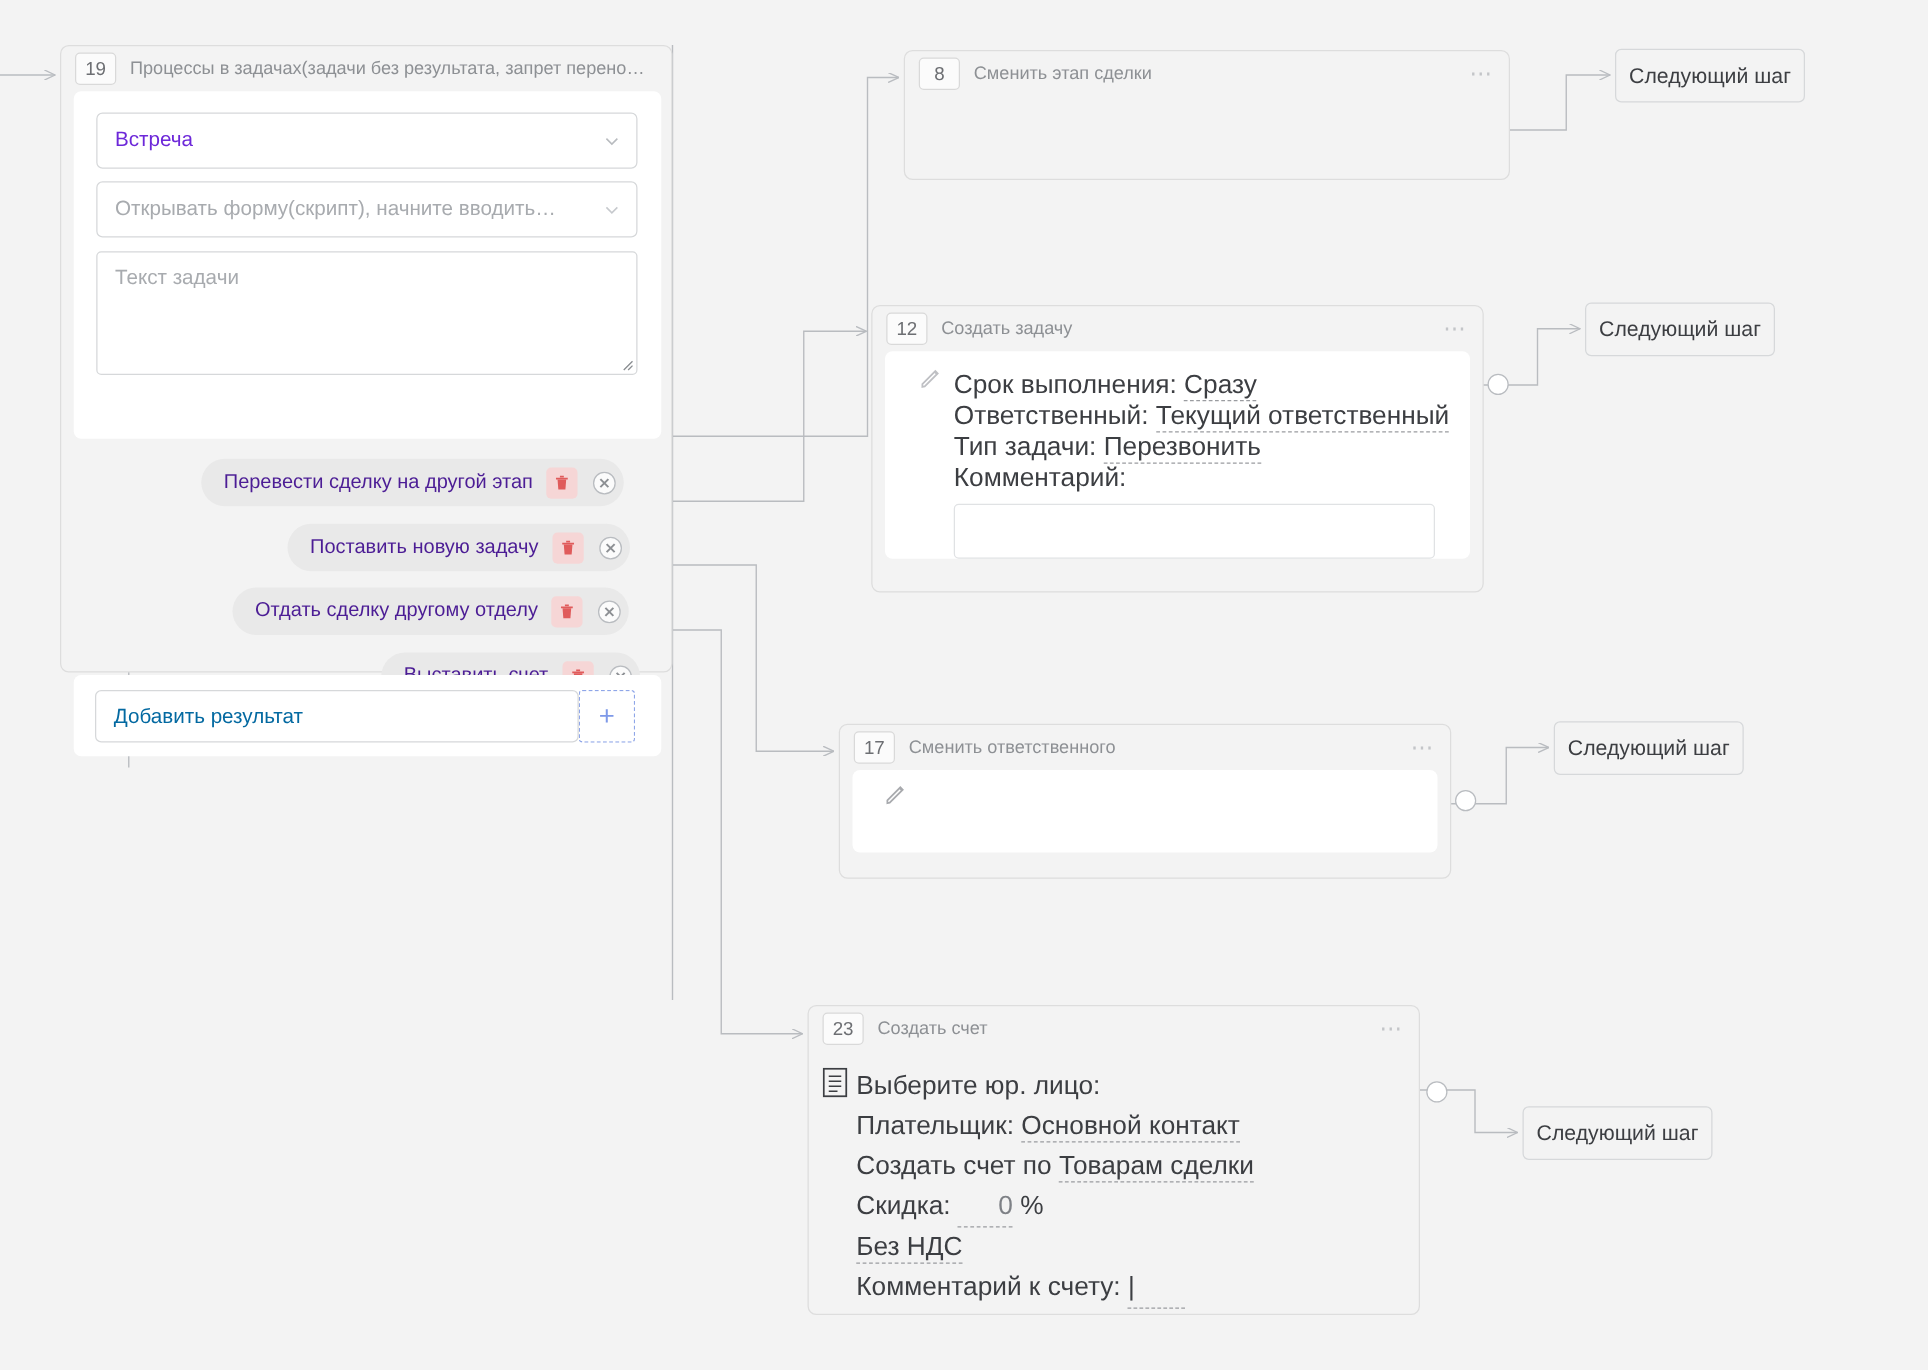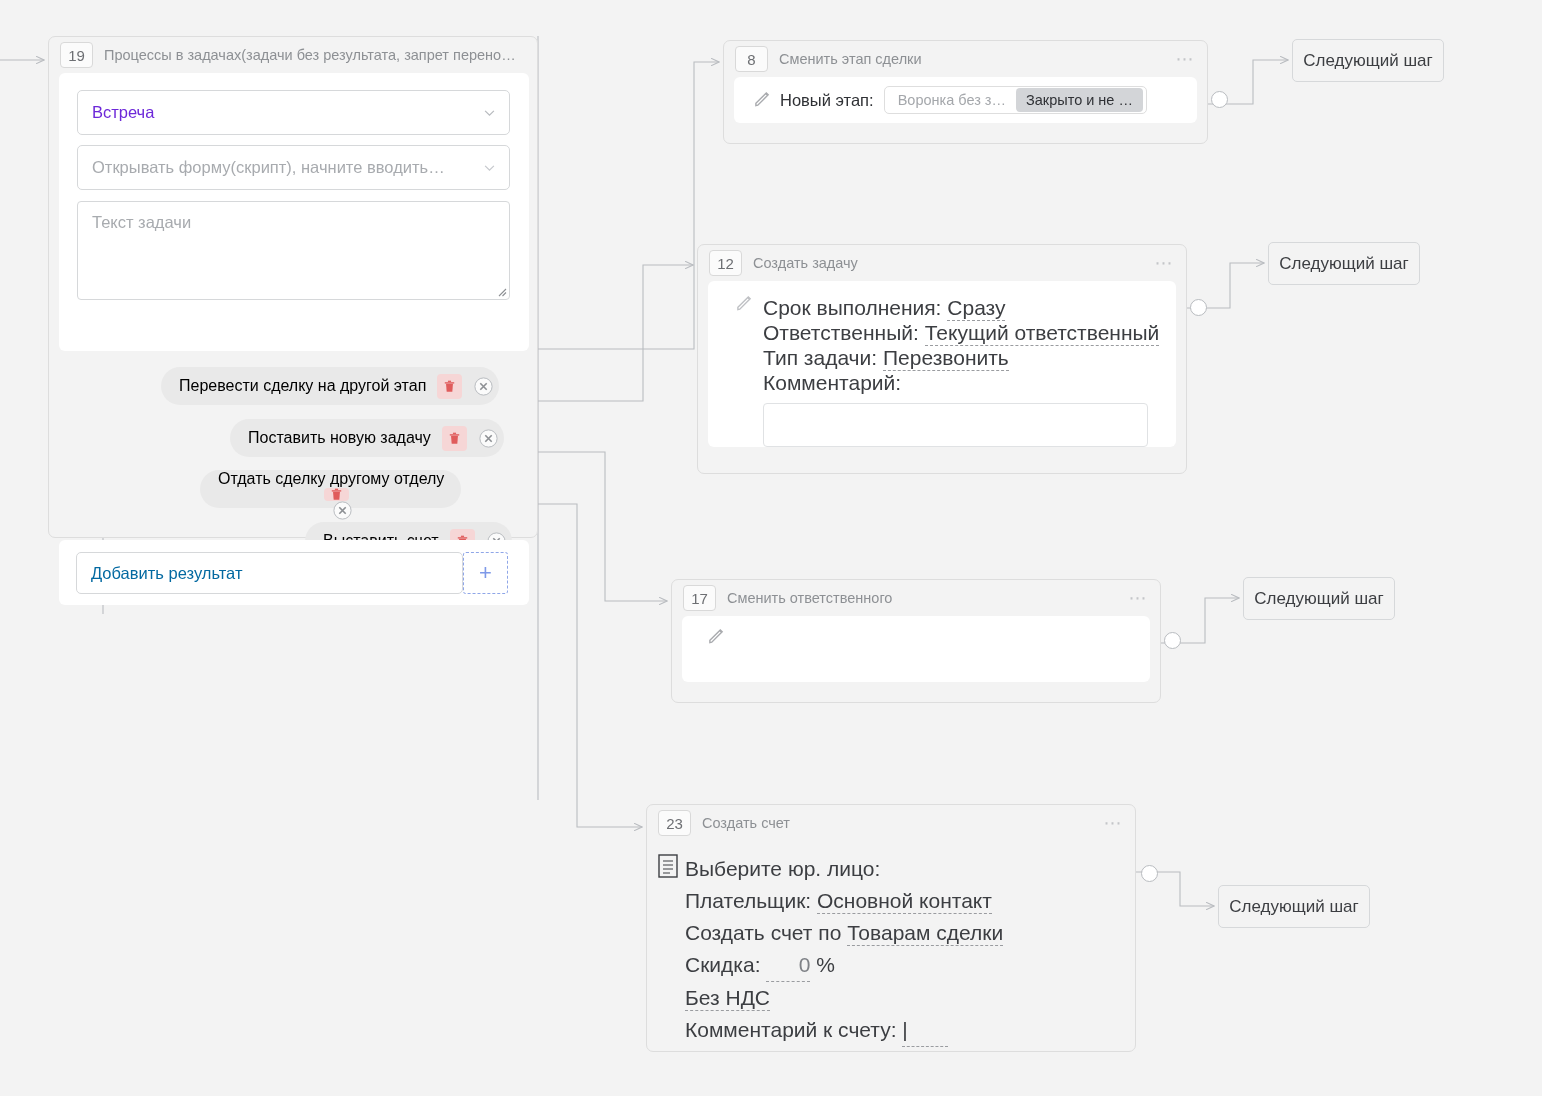--- a/index.html
+++ b/index.html
@@ -173,21 +173,21 @@
     background: #e9e9e9;
     border-radius: 19px;
     display: flex;
     align-items: center;
     padding: 0 6px 0 18px;
     box-sizing: border-box;
     white-space: nowrap;
   }
   .chip-label {
     font-size: 16px;
-    color: #000000;
+    color: #4c1d95;
     margin-right: 11px;
   }
   .chip-del {
     width: 25px;
     height: 25px;
     border-radius: 4px;
     background: #f6d6d6;
     display: flex;
     align-items: center;
     justify-content: center;
@@ -416,21 +416,21 @@
           <path d="M5,1.4 L9,1.4" stroke="#e05b5b" stroke-width="1.6" fill="none"></path>
           <path d="M2.6,4.4 L3.4,14.6 L10.6,14.6 L11.4,4.4 Z" fill="#e05b5b"></path>
         </svg>
       </span>
       <svg class="chip-x" viewBox="0 0 19 19">
         <circle cx="9.5" cy="9.5" r="8.6" fill="#fbfbfb" stroke="#b9bcc0" stroke-width="1"></circle>
         <path d="M6.3,6.3 L12.7,12.7 M12.7,6.3 L6.3,12.7" stroke="#8d9094" stroke-width="1.6" fill="none"></path>
       </svg>
     </div>
 
-    <div class="chip" style="left:151px; top:433px;flex-direction:column;">
+    <div class="chip" style="left:137px; top:433px;">
       <span class="chip-label">Отдать сделку другому отделу</span>
       <span class="chip-del">
         <svg viewBox="0 0 14 16" width="11" height="13">
           <path d="M1,3.4 L13,3.4" stroke="#e05b5b" stroke-width="1.7" fill="none"></path>
           <path d="M5,1.4 L9,1.4" stroke="#e05b5b" stroke-width="1.6" fill="none"></path>
           <path d="M2.6,4.4 L3.4,14.6 L10.6,14.6 L11.4,4.4 Z" fill="#e05b5b"></path>
         </svg>
       </span>
       <svg class="chip-x" viewBox="0 0 19 19">
         <circle cx="9.5" cy="9.5" r="8.6" fill="#fbfbfb" stroke="#b9bcc0" stroke-width="1"></circle>
@@ -457,32 +457,20 @@
       <div id="addresult-input">Добавить результат</div>
       <div id="addresult-plus">+</div>
     </div>
   </div>
 
   <div class="node" id="node8">
     <div class="node-head">
       <div class="node-num">8</div>
       <div class="node-title">Сменить этап сделки</div>
       <div class="dots">⋯</div>
-    </div>
-    <div class="node-body">
-      <svg class="pencil" viewBox="0 0 18 18" style="left:20px; top:14px;">
-        <path d="M2,15.4 L4,15 L15,4 L13,2 L2,13 Z" fill="none" stroke="#9a9ca0" stroke-width="1.5"></path>
-        <path d="M12.4,2.6 L14.4,4.6" stroke="#9a9ca0" stroke-width="1.5" fill="none"></path>
-      </svg>
-      <span class="newstage-label" style="margin-left:28px;">Новый этап:</span>
-      <div class="pill-group">
-        <span class="pill muted">Воронка без з…</span>
-        <span class="pill active">Закрыто и не …</span>
-      </div>
-      <div class="out-port" style="right:-31px; top:14px;"></div>
     </div>
   </div>
 
   <div class="node" id="node12">
     <div class="node-head">
       <div class="node-num">12</div>
       <div class="node-title">Создать задачу</div>
       <div class="dots">⋯</div>
     </div>
     <div class="node-body">

